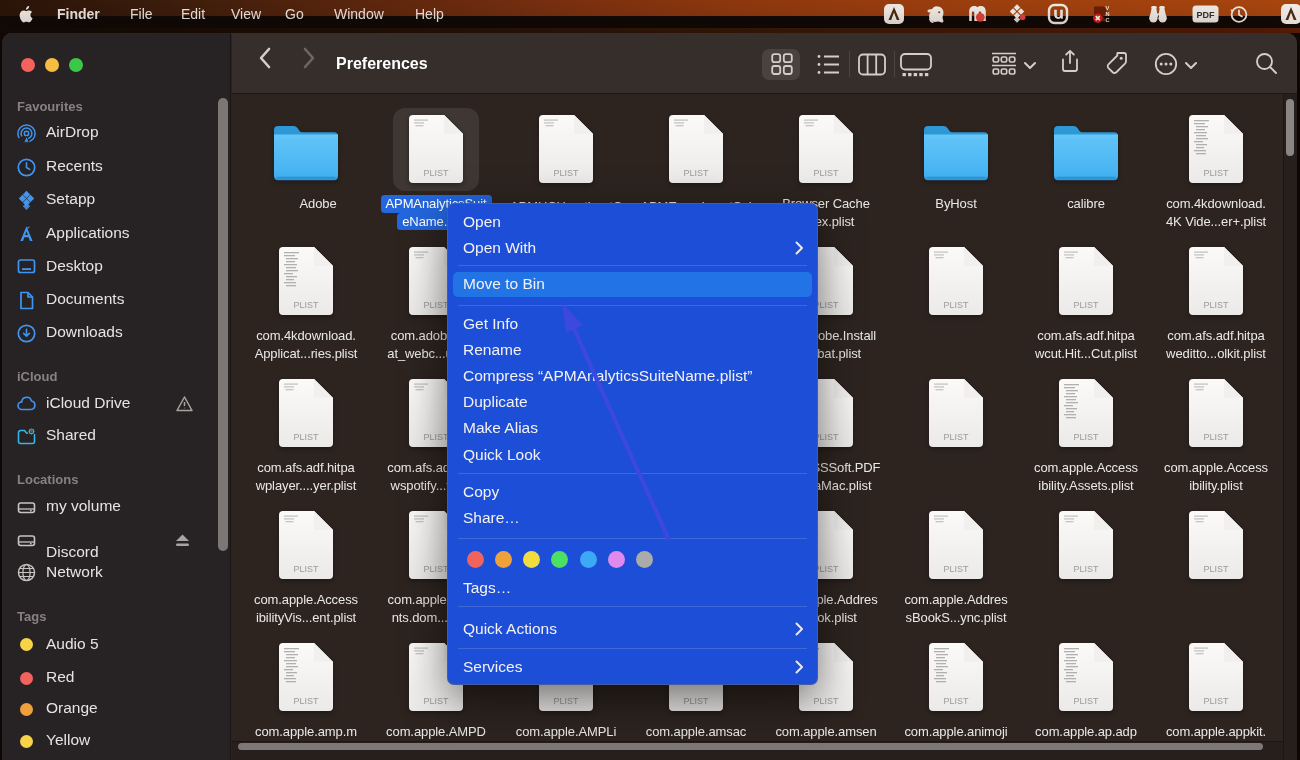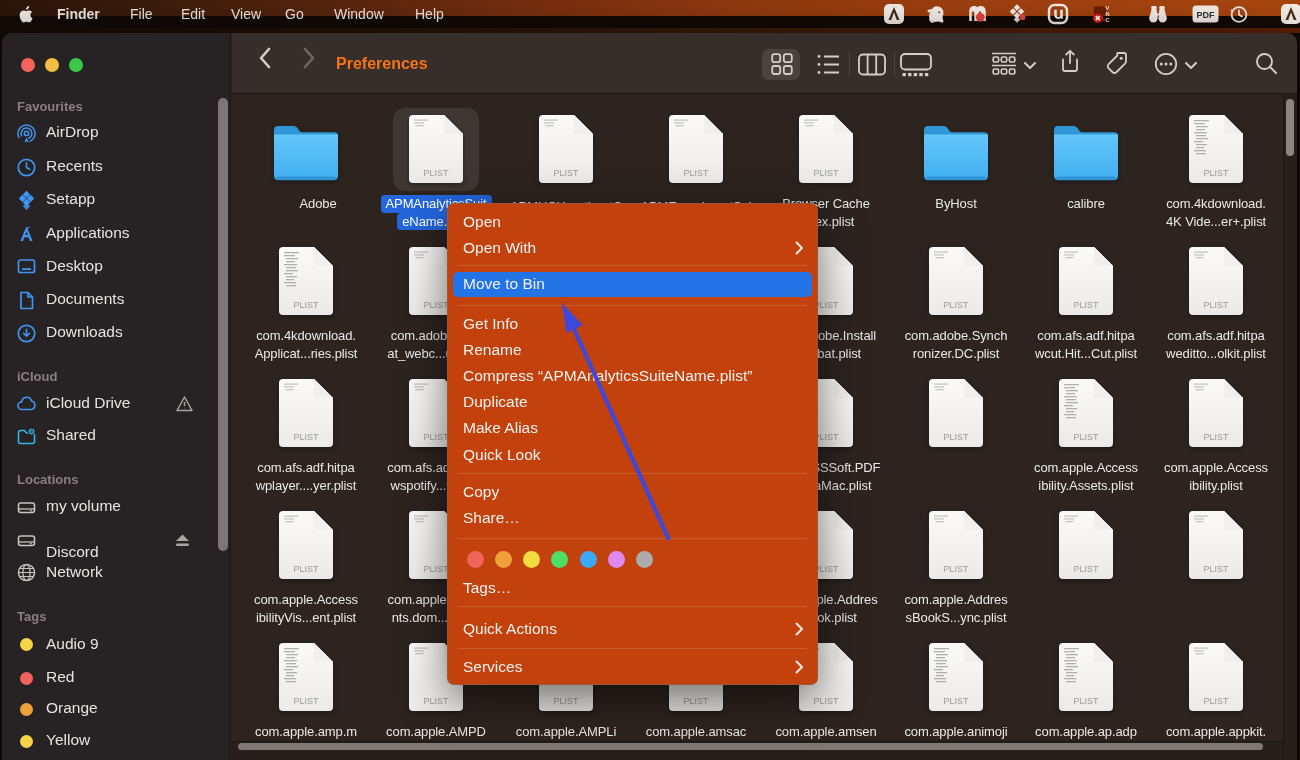--- a/index.html
+++ b/index.html
@@ -15,21 +15,21 @@
 #sidebar{left:0;top:0;width:229px;height:727px;background:#272223;border-right:1px solid #1a1514}
 #toolbar{left:230px;top:0;width:1065px;height:61px;background:#362e2a;border-bottom:1px solid #1e1814}
 #content{left:230px;top:61px;width:1065px;height:666px;background:#2d2420;overflow:hidden}
 .tl{width:14px;height:14px;border-radius:50%;top:25px}
 .sbhead{color:#878183;font-size:13px;font-weight:700;left:15px}
 .sbitem{color:#e6e4e3;font-size:15.5px;left:44px;white-space:nowrap}
 .sbico{left:14px;width:21px;height:21px}
 .glabel{position:absolute;width:136px;text-align:center;font-size:13px;line-height:17.5px;color:#eae8e6;letter-spacing:-0.1px}
 .pill{background:#2366dd;color:#fff;border-radius:3.5px;padding:0 5px;display:inline-block}
 
-#cmenu{left:447px;top:203px;width:371px;height:482px;background:#c2410c;border:1px solid rgba(120,110,100,0.45);border-radius:7px;box-shadow:0 14px 44px rgba(0,0,0,.55);color:#f4f2f0;font-size:15.5px}
+#cmenu{left:447px;top:203px;width:371px;height:482px;background:#1d4ed8;border:1px solid rgba(120,110,100,0.45);border-radius:7px;box-shadow:0 14px 44px rgba(0,0,0,.55);color:#f4f2f0;font-size:15.5px}
 .mi{position:absolute;left:15px;white-space:nowrap}
 .msep{position:absolute;left:10px;width:349px;height:1px;background:rgba(235,225,215,0.18)}
 .mhl{position:absolute;left:5px;top:68px;width:359px;height:25px;background:#2273e6;border-radius:5px}
 .dot{position:absolute;width:17px;height:17px;border-radius:50%;top:346.5px}
 </style></head><body>
 <div id="root">
 
 <div id="menubar" class="abs">
       <svg class="abs" style="left:18px;top:6px" width="15" height="17" viewBox="0 0 15 17">
         <path fill="#f3e9e2" d="M12.4 9.1c0-2 1.6-3 1.7-3.05-.95-1.4-2.4-1.6-2.9-1.6-1.25-.13-2.4.72-3 .72-.62 0-1.58-.7-2.6-.68-1.33.02-2.56.78-3.25 1.97-1.4 2.4-.36 5.97.99 7.93.66.96 1.45 2.03 2.48 2 1-.05 1.38-.65 2.58-.65s1.55.65 2.6.63c1.08-.02 1.76-.97 2.42-1.93.76-1.1 1.07-2.18 1.09-2.24-.03-.01-2.08-.8-2.11-3.1z"></path>
@@ -186,37 +186,37 @@
           <rect x="4" y="13.5" width="13" height="2.6" rx="1.3" fill="#a8a4a2"></rect>
         </svg>
 <svg class="abs sbico" style="top:529.0px" viewBox="0 0 21 21">
           <circle cx="10.5" cy="10.5" r="8" fill="none" stroke="#c7c3c1" stroke-width="1.5"></circle>
           <ellipse cx="10.5" cy="10.5" rx="3.6" ry="8" fill="none" stroke="#c7c3c1" stroke-width="1.2"></ellipse>
           <path d="M2.7 10.5h15.6M3.6 6.5h13.8M3.6 14.5h13.8" stroke="#c7c3c1" stroke-width="1.2"></path>
         </svg>
 <div class="abs sbitem" style="top:529.5px">Network</div>
 <div class="abs sbhead" style="top:576px">Tags</div>
 <div class="abs" style="left:18px;top:605.0px;width:13px;height:13px;border-radius:50%;background:#f7d447"></div>
-<div class="abs sbitem" style="top:601.5px">Audio 9</div>
+<div class="abs sbitem" style="top:601.5px">Audio 5</div>
 <div class="abs" style="left:18px;top:638.5px;width:13px;height:13px;border-radius:50%;background:#f2635e"></div>
 <div class="abs sbitem" style="top:635px">Red</div>
 <div class="abs" style="left:18px;top:669.5px;width:13px;height:13px;border-radius:50%;background:#f0a03a"></div>
 <div class="abs sbitem" style="top:666px">Orange</div>
 <div class="abs" style="left:18px;top:701.5px;width:13px;height:13px;border-radius:50%;background:#f7d447"></div>
 <div class="abs sbitem" style="top:698px">Yellow</div>
 <div class="abs" style="left:216px;top:65px;width:10px;height:453px;border-radius:5px;background:#7c7775"></div>
 </div>
 <div id="toolbar" class="abs">
 <svg class="abs" style="left:24px;top:12px" width="20" height="26" viewBox="0 0 20 26">
           <path d="M13 4 5 13l8 9" stroke="#d3cecb" stroke-width="2.6" fill="none" stroke-linecap="round" stroke-linejoin="round"></path>
         </svg>
 <svg class="abs" style="left:66px;top:12px" width="20" height="26" viewBox="0 0 20 26">
           <path d="M7 4l8 9-8 9" stroke="#6e6662" stroke-width="2.6" fill="none" stroke-linecap="round" stroke-linejoin="round"></path>
         </svg>
-<div class="abs" style="left:104px;top:22px;font-size:16px;font-weight:700;color:#f97316">Preferences</div>
+<div class="abs" style="left:104px;top:22px;font-size:16px;font-weight:700;color:#ffffff">Preferences</div>
 <div class="abs" style="left:530px;top:16px;width:38px;height:31px;border-radius:7px;background:#4a423e"></div>
 <svg class="abs" style="left:539px;top:19px" width="22" height="25" viewBox="0 0 22 25">
           <g fill="none" stroke="#d3cecb" stroke-width="1.8">
             <rect x="1.2" y="2.2" width="8" height="8" rx="2.2"></rect>
             <rect x="12.8" y="2.2" width="8" height="8" rx="2.2"></rect>
             <rect x="1.2" y="14" width="8" height="8" rx="2.2"></rect>
             <rect x="12.8" y="14" width="8" height="8" rx="2.2"></rect>
           </g>
         </svg>
 <svg class="abs" style="left:585px;top:19px" width="23" height="25" viewBox="0 0 23 25">
@@ -383,21 +383,20 @@
           <use href="#plist"></use>
         </svg>
 <div class="glabel" style="left:396px;top:233.0px">com.adobe.AAM</div>
 <svg class="abs" style="left:567px;top:152.5px;filter:drop-shadow(0 2px 2.5px rgba(0,0,0,0.35))" width="54" height="68">
           <use href="#plist"></use>
         </svg>
 <div class="glabel" style="left:526px;top:233.0px">com.adobe.Install<br>Acrobat.plist</div>
 <svg class="abs" style="left:697px;top:152.5px;filter:drop-shadow(0 2px 2.5px rgba(0,0,0,0.35))" width="54" height="68">
           <use href="#plist"></use>
         </svg>
-<div class="glabel" style="left:656px;top:233.0px">com.adobe.Synch<br>ronizer.DC.plist</div>
 <svg class="abs" style="left:827px;top:152.5px;filter:drop-shadow(0 2px 2.5px rgba(0,0,0,0.35))" width="54" height="68">
           <use href="#plist"></use>
         </svg>
 <div class="glabel" style="left:786px;top:233.0px">com.afs.adf.hitpa<br>wcut.Hit...Cut.plist</div>
 <svg class="abs" style="left:957px;top:152.5px;filter:drop-shadow(0 2px 2.5px rgba(0,0,0,0.35))" width="54" height="68">
           <use href="#plist"></use>
         </svg>
 <div class="glabel" style="left:916px;top:233.0px">com.afs.adf.hitpa<br>weditto...olkit.plist</div>
 <svg class="abs" style="left:47px;top:284.5px;filter:drop-shadow(0 2px 2.5px rgba(0,0,0,0.35))" width="54" height="68">
           <use href="#plist"></use>

